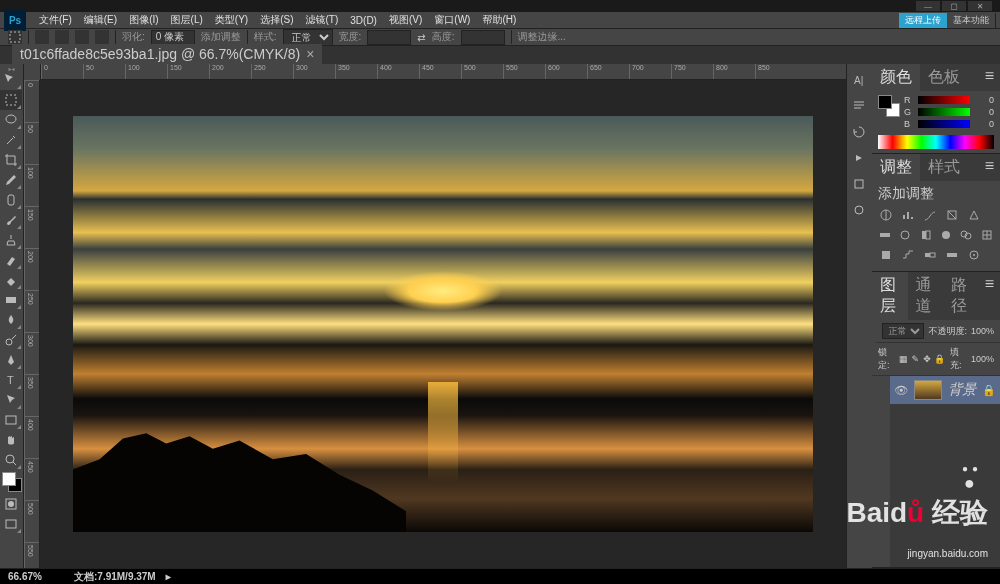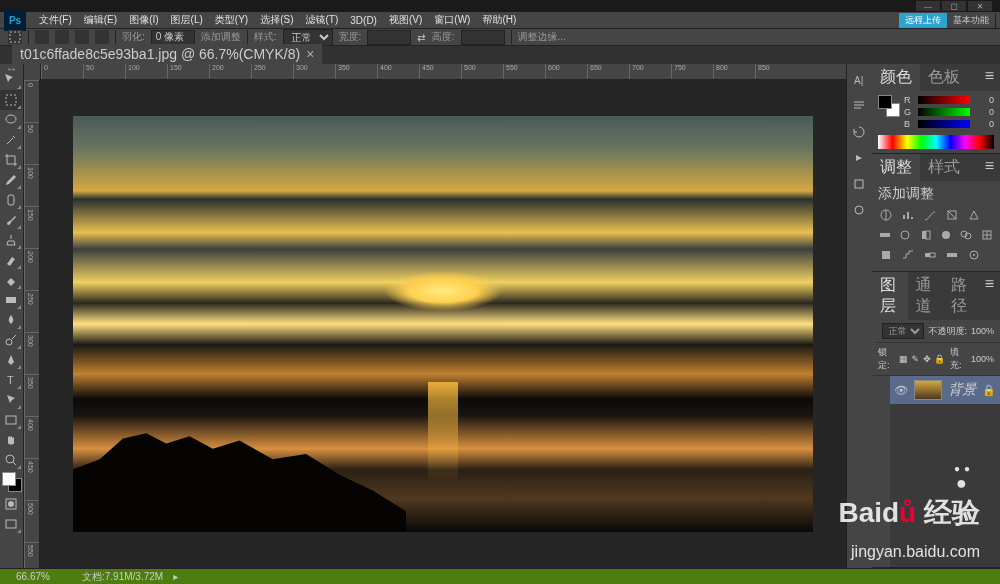--- a/index.html
+++ b/index.html
@@ -86,25 +86,25 @@
     .layer-opts select { background: #333; border: 1px solid #222; color: #999; font-size: 9px; padding: 1px; flex: 1; }
     .layer-filter { padding: 3px 6px; display: flex; gap: 3px; align-items: center; border-bottom: 1px solid #333; font-size: 9px; }
     .layer-filter .filt-icon { width: 12px; height: 12px; background: #333; cursor: pointer; }
     .layer-list { flex: 1; background: #3a3a3a; }
     .layer-item { display: flex; align-items: center; padding: 4px; background: #5a6a8a; gap: 6px; }
     .layer-eye { width: 14px; cursor: pointer; }
     .layer-thumb { width: 28px; height: 20px; background: linear-gradient(180deg, #d4a840, #503820); border: 1px solid #888; }
     .layer-name { font-size: 14px; font-style: italic; }
     .layer-lock { margin-left: auto; }
     
-    .statusbar { height: 16px; background: #4d7c0f; border-top: 1px solid #222; display: flex; align-items: center; padding: 0 16px; gap: 10px; font-size: 10px; }
+    .statusbar { height: 16px; background: #000000; border-top: 1px solid #222; display: flex; align-items: center; padding: 0 8px; gap: 10px; font-size: 10px; font-weight: bold; }
     .status-zoom { width: 56px; }
     
-    .watermark { position: absolute; bottom: 20px; right: 20px; color: rgba(255,255,255,0.85); font-size: 28px; font-weight: bold; pointer-events: none; text-align: right; }
-    .watermark-sub { font-size: 16px; font-weight: normal; }
+    .watermark { position: absolute; bottom: 20px; right: 12px; color: rgba(255,255,255,0.85); font-size: 28px; font-weight: bold; pointer-events: none; text-align: right; }
+    .watermark-sub { font-size: 10px; font-weight: normal; }
     .paw { display: inline-block; width: 30px; height: 26px; position: relative; vertical-align: middle; }
     .paw::before { content: "●●"; position: absolute; top: -4px; left: 4px; font-size: 10px; letter-spacing: 4px; }
     .paw::after { content: "●"; position: absolute; top: 6px; left: 6px; font-size: 18px; }
   </style>
 </head>
 <body>
 
 <div class="titlebar">
   <div></div>
   <div class="win-controls">
@@ -533,21 +533,21 @@
           <span class="layer-name">背景</span>
           <span class="layer-lock">🔒</span>
         </div>
       </div>
     </div>
   </div>
 </div>
 
 <div class="statusbar">
   <span class="status-zoom">66.67%</span>
-  <span>文档:7.91M/3.72M</span>
+  <span>文档:7.91M/9.37M</span>
   <span>▸</span>
 </div>
 
 <div class="watermark">
   <span class="paw"></span><br>
   <span>Baid</span><span style="color:#e03;">ů</span> <span>经验</span><br>
   <span class="watermark-sub">jingyan.baidu.com</span>
 </div>
 
 </body></html>

